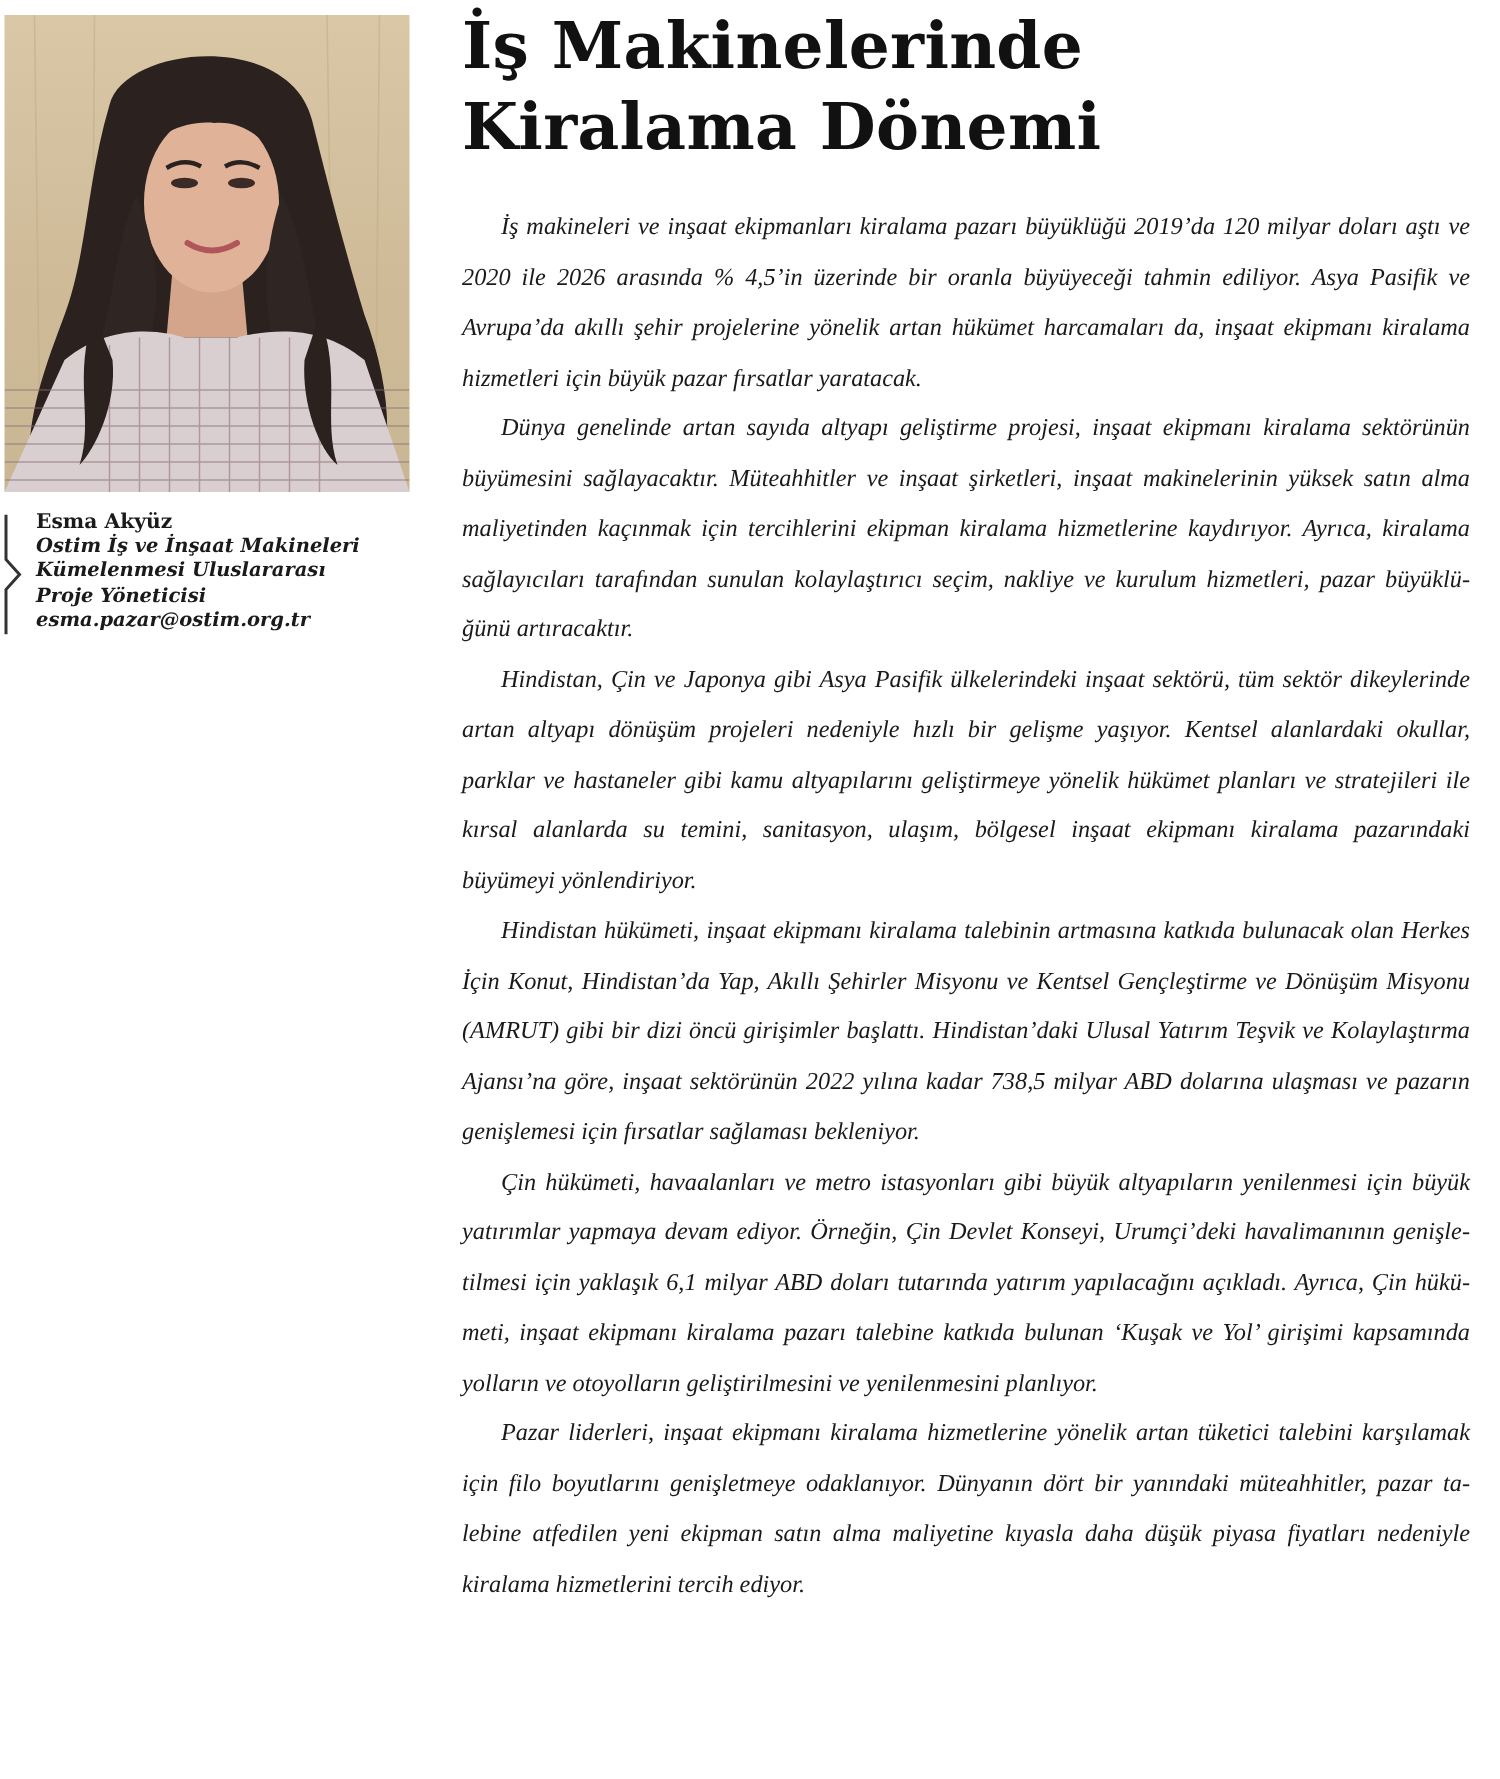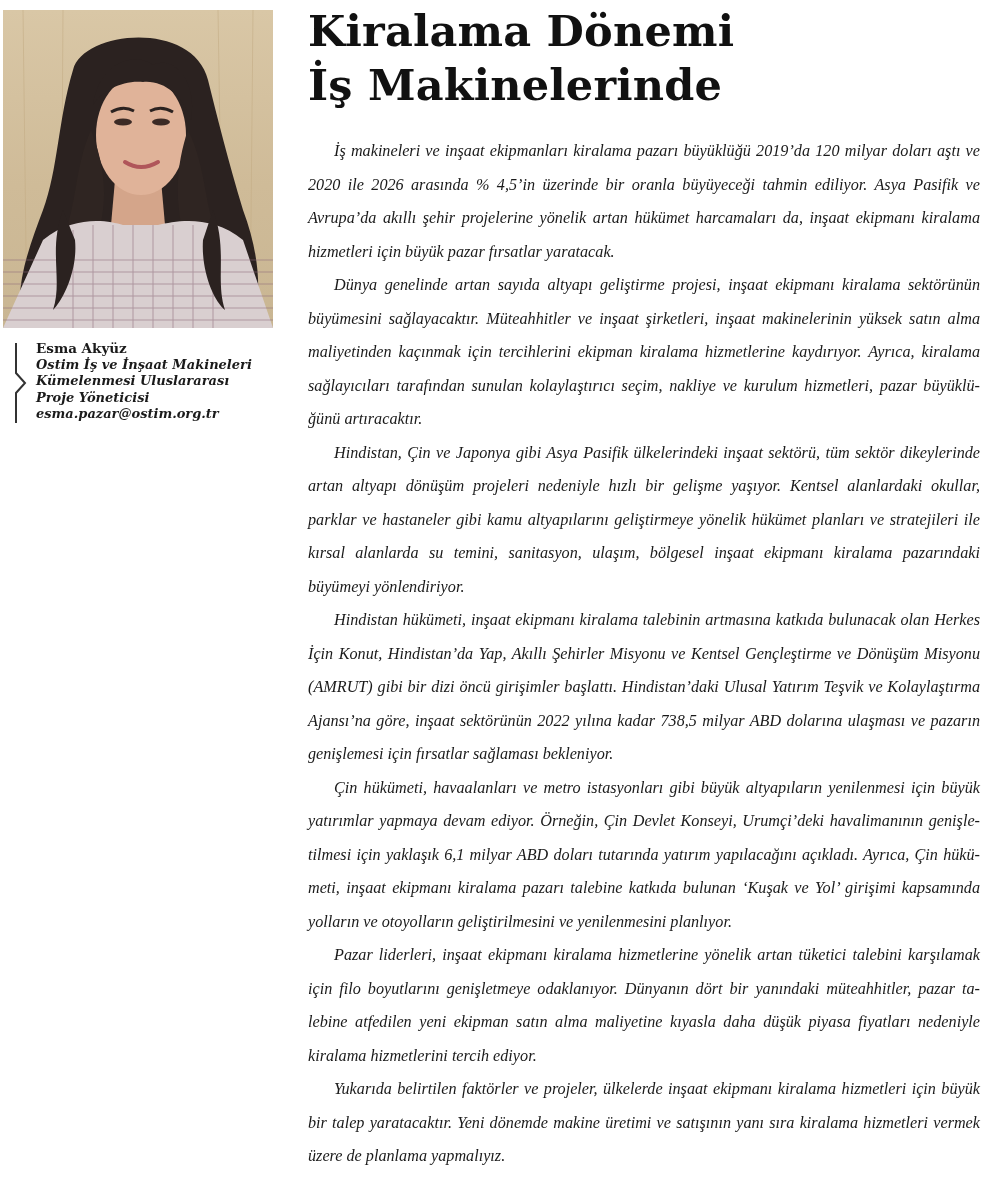--- a/index.html
+++ b/index.html
@@ -23,21 +23,20 @@
       overflow: hidden;
       background: linear-gradient(180deg, #d9c7a6 0%, #cfbb98 55%, #c9b693 100%);
     }
     .photo svg { display: block; }
     .author {
       position: absolute;
       left: 0;
       top: 340px;
       width: 280px;
       height: 82px;
-      margin-left: 12px;
     }
     .bracket {
       position: absolute;
       left: 2px;
       top: 3px;
     }
     .author-text {
       position: absolute;
       left: 24px;
       top: 0;
@@ -149,25 +148,24 @@
   <div class="author-text">
     <span class="author-name">Esma Akyüz</span>
     <span class="author-line">Ostim İş ve İnşaat Makineleri</span>
     <span class="author-line">Kümelenmesi Uluslararası</span>
     <span class="author-line">Proje Yöneticisi</span>
     <span class="author-line">esma.pazar@ostim.org.tr</span>
   </div>
 </div>
 
 <h1 class="title">
+  <span>İş Makinelerinde</span>
   <span>Kiralama Dönemi</span>
-  <span>İş Makinelerinde</span>
 </h1>
 
 <div class="article">
   <p>İş makineleri ve inşaat ekipmanları kiralama pazarı büyüklüğü 2019’da 120 milyar doları aştı ve 2020 ile 2026 arasında % 4,5’in üzerinde bir oranla büyüyeceği tahmin ediliyor. Asya Pasifik ve Avrupa’da akıllı şehir projelerine yönelik artan hükümet harcamaları da, inşaat ekipmanı kiralama hizmetleri için büyük pazar fırsatlar yaratacak.</p>
   <p>Dünya genelinde artan sayıda altyapı geliştirme projesi, inşaat ekipmanı kiralama sektörünün büyümesini sağlayacaktır. Müteahhitler ve inşaat şirketleri, inşaat makinelerinin yüksek satın alma maliyetinden kaçınmak için tercihlerini ekipman kiralama hizmetlerine kaydırıyor. Ayrıca, kiralama sağlayıcıları tarafından sunulan kolaylaştırıcı seçim, nakliye ve kurulum hizmetleri, pazar büyüklü­ğünü artıracaktır.</p>
   <p>Hindistan, Çin ve Japonya gibi Asya Pasifik ülkelerindeki inşaat sektörü, tüm sektör dikeylerin­de artan altyapı dönüşüm projeleri nedeniyle hızlı bir gelişme yaşıyor. Kentsel alanlardaki okullar, parklar ve hastaneler gibi kamu altyapılarını geliştirmeye yönelik hükümet planları ve stratejileri ile kırsal alanlarda su temini, sanitasyon, ulaşım, bölgesel inşaat ekipmanı kiralama pazarındaki büyümeyi yönlendiriyor.</p>
   <p>Hindistan hükümeti, inşaat ekipmanı kiralama talebinin artmasına katkıda bulunacak olan Her­kes İçin Konut, Hindistan’da Yap, Akıllı Şehirler Misyonu ve Kentsel Gençleştirme ve Dönüşüm Misyonu (AMRUT) gibi bir dizi öncü girişimler başlattı. Hindistan’daki Ulusal Yatırım Teşvik ve Kolaylaştırma Ajansı’na göre, inşaat sektörünün 2022 yılına kadar 738,5 milyar ABD dolarına ulaş­ması ve pazarın genişlemesi için fırsatlar sağlaması bekleniyor.</p>
   <p>Çin hükümeti, havaalanları ve metro istasyonları gibi büyük altyapıların yenilenmesi için büyük yatırımlar yapmaya devam ediyor. Örneğin, Çin Devlet Konseyi, Urumçi’deki havalimanının genişle­tilmesi için yaklaşık 6,1 milyar ABD doları tutarında yatırım yapılacağını açıkladı. Ayrıca, Çin hükü­meti, inşaat ekipmanı kiralama pazarı talebine katkıda bulunan ‘Kuşak ve Yol’ girişimi kapsamında yolların ve otoyolların geliştirilmesini ve yenilenmesini planlıyor.</p>
   <p>Pazar liderleri, inşaat ekipmanı kiralama hizmetlerine yönelik artan tüketici talebini karşılamak için filo boyutlarını genişletmeye odaklanıyor. Dünyanın dört bir yanındaki müteahhitler, pazar ta­lebine atfedilen yeni ekipman satın alma maliyetine kıyasla daha düşük piyasa fiyatları nedeniyle kiralama hizmetlerini tercih ediyor.</p>
-  <p>Yukarıda belirtilen faktörler ve projeler, ülkelerde inşaat ekipmanı kiralama hizmetleri için bü­yük bir talep yaratacaktır. Yeni dönemde makine üretimi ve satışının yanı sıra kiralama hizmetleri vermek üzere de planlama yapmalıyız.</p>
 </div>
 
 </body></html>

